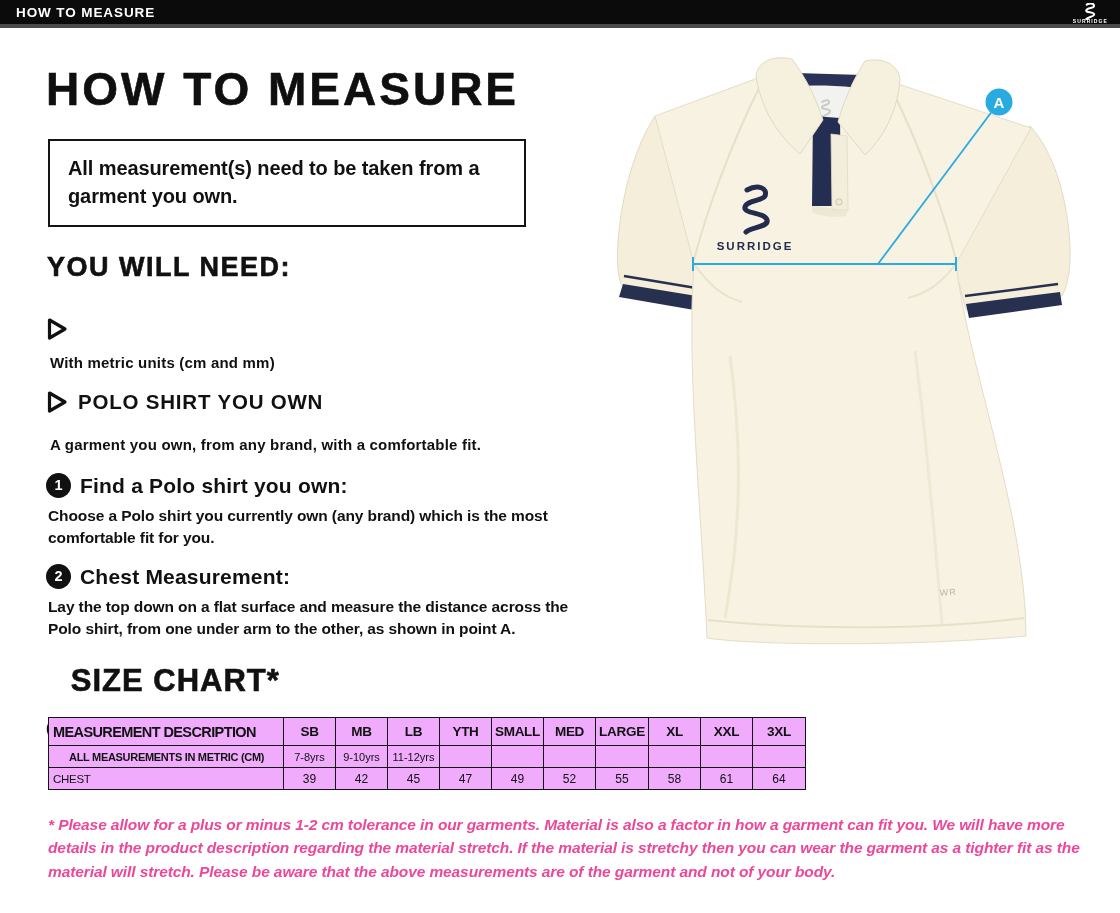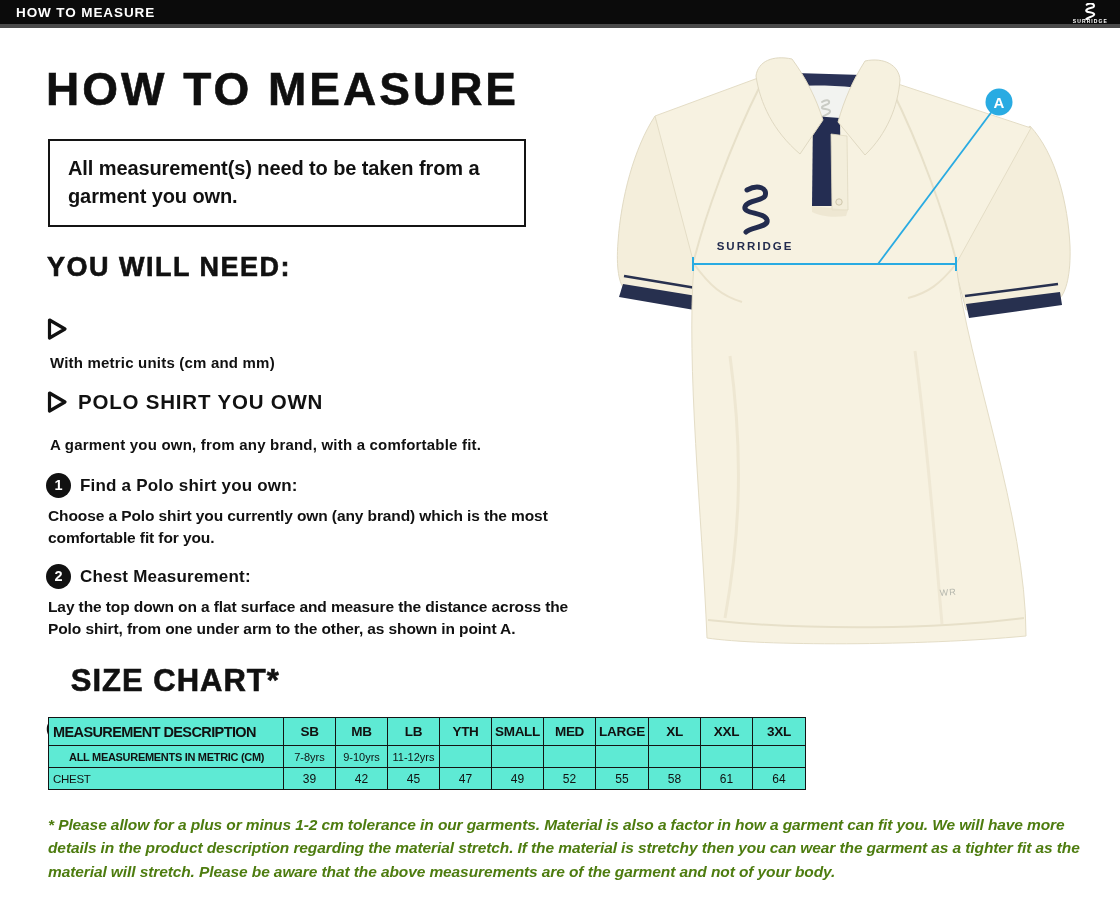--- a/index.html
+++ b/index.html
@@ -45,52 +45,52 @@
   }
   .need-desc-1 { top:354px; }
   .need-desc-2 { top:436px; }
   .step-head { position:absolute; left:46px; display:flex; align-items:center; gap:9px; }
   .step-head-1 { top:473px; }
   .step-head-2 { top:564px; }
   .step-num {
     width:25px; height:25px; border-radius:50%; background:#111; color:#fff;
     font-size:14.5px; font-weight:bold; text-align:center; line-height:25px; flex:0 0 25px;
   }
-  .step-title { font-size:17px; font-weight:bold; letter-spacing:0.2px; }
+  .step-title { font-size:21px; font-weight:bold; letter-spacing:0.2px; }
   .step-desc {
     position:absolute; left:48px; width:548px;
     font-size:15.5px; font-weight:bold; line-height:1.45; letter-spacing:-0.1px;
   }
   .step-desc-1 { top:505px; }
   .step-desc-2 { top:596px; }
   .sc-head { position:absolute; left:46px; top:663px; display:flex; align-items:flex-end; gap:20px;flex-direction:column; }
   .sc-title { font-size:31px; font-weight:bold; letter-spacing:1px; }
   .sc-sub { font-size:15.5px; font-weight:bold; letter-spacing:0.1px; }
   
   .size-table {
     position:absolute; left:48px; top:717px;
     border-collapse:collapse; table-layout:fixed; width:757px;
-    background:#5eead4;
+    background:#f0abfc;
   }
   .size-table th, .size-table td {
     border:1.5px solid #141414; text-align:center; vertical-align:middle;
     overflow:hidden; white-space:nowrap;
   }
   .size-table tr.hdr { height:28px; }
   .size-table tr.r { height:22px; }
   .size-table th { font-size:13.5px; font-weight:bold; letter-spacing:-0.3px; }
   .size-table th.desc { font-size:14.5px; text-align:left; padding-left:4px; letter-spacing:-0.6px; }
   .size-table td.lbl { font-size:11px; font-weight:bold; text-align:left; padding-left:20px; letter-spacing:-0.3px; }
   .size-table td.lbl2 { font-size:11.5px; font-weight:normal; text-align:left; padding-left:4px; letter-spacing:-0.3px; }
   .size-table td.v  { font-size:11px; }
   .size-table td.v2 { font-size:12px; }
   .footnote {
     position:absolute; left:48px; top:813px; width:1062px;
     font-size:15.5px; font-weight:bold; font-style:italic;
-    line-height:1.5; letter-spacing:-0.1px; color:#4d7c0f;
+    line-height:1.5; letter-spacing:-0.1px; color:#ec4899;
   }
   
   .figure { position:absolute; left:610px; top:46px; width:482px; height:624px; }
 </style>
 </head>
 <body>
 
 <div class="page">
 
   <div class="topbar">

